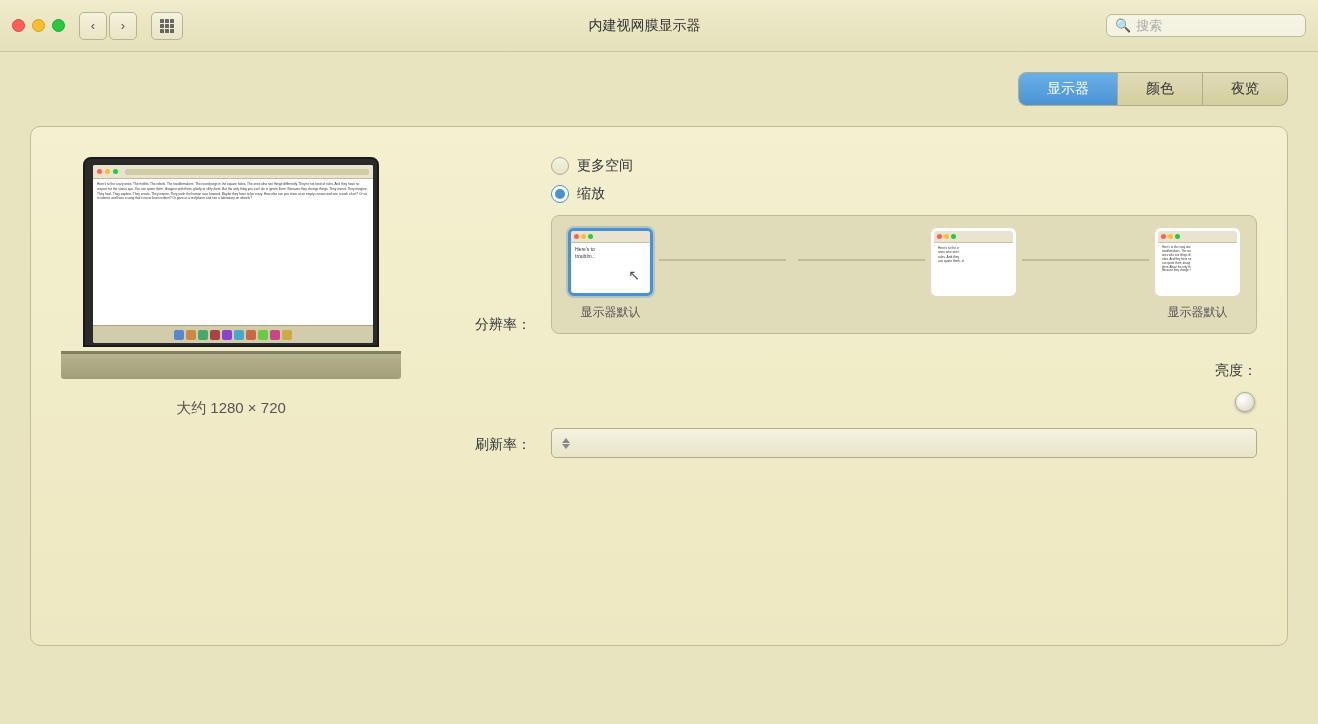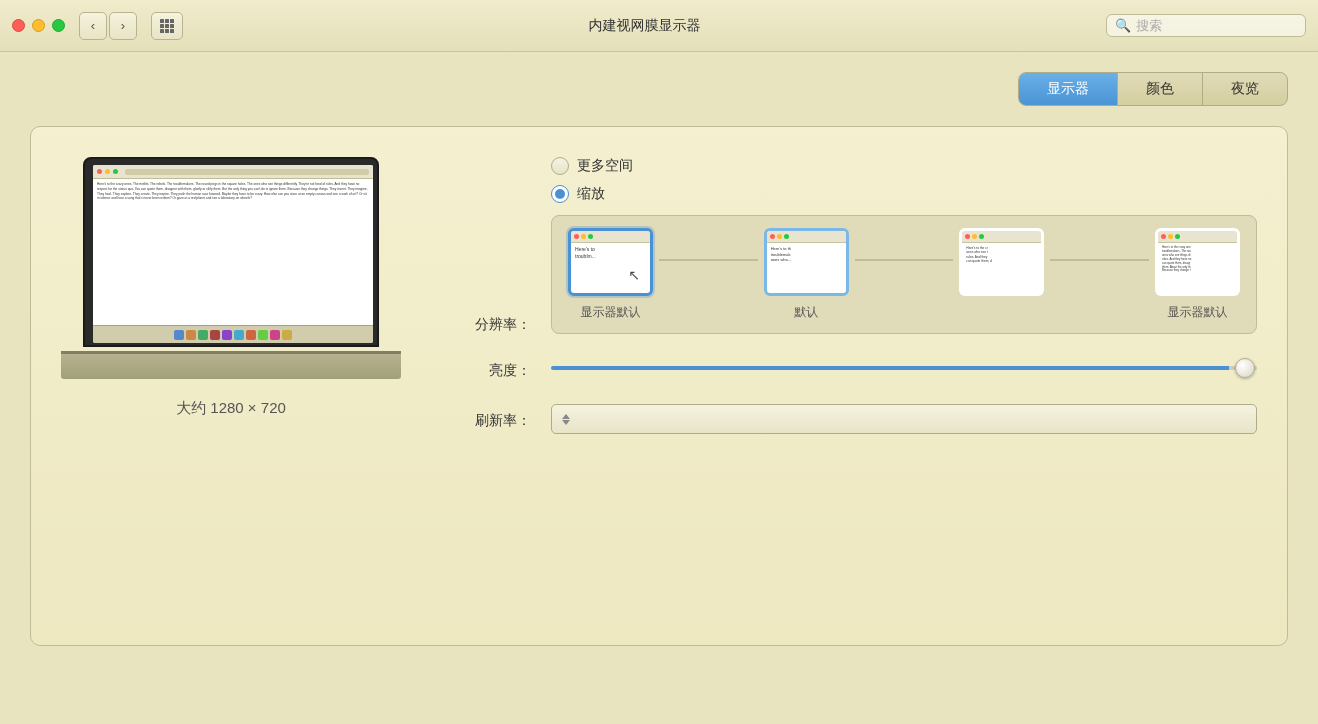--- a/index.html
+++ b/index.html
@@ -314,22 +314,23 @@
       height: 2px;
       background: #c0bc98;
       align-self: center;
       margin: 0 6px;
       margin-bottom: 30px;
     }
 
     
     .brightness-row {
       display: flex;
-      align-items: flex-start;
+      align-items: flex-end;
       gap: 20px;
+      flex-direction: column;
     }
 
     
     .refresh-row {
       display: flex;
       align-items: center;
       gap: 20px;
       justify-content: flex-end;
     }
 
@@ -496,31 +497,20 @@
                 </div>
                 <div class="scale-preview-text" style="font-size:5px; font-weight:500;">Here's to<br>troublm...</div>
 
                 <div style="position:absolute; bottom:10px; right:10px; font-size:14px; color:rgba(0,0,0,0.7);">↖</div>
               </div>
               <span class="scale-label">显示器默认</span>
             </div>
 
             <div class="scale-spacer"></div>
 
-            <div class="scale-option">
-              <div class="scale-preview" style="width:85px; height:68px; border:3px solid #7ab8e8;">
-                <div class="scale-preview-bar">
-                  <div class="sp-dot r"></div>
-                  <div class="sp-dot y"></div>
-                  <div class="sp-dot g"></div>
-                </div>
-                <div class="scale-preview-text" style="font-size:4px;">Here's to th<br>troublemak<br>ones who...</div>
-              </div>
-              <span class="scale-label">默认</span>
-            </div>
 
             <div class="scale-spacer"></div>
 
             <div class="scale-option">
               <div class="scale-preview" style="width:85px; height:68px;">
                 <div class="scale-preview-bar">
                   <div class="sp-dot r"></div>
                   <div class="sp-dot y"></div>
                   <div class="sp-dot g"></div>
                 </div>

